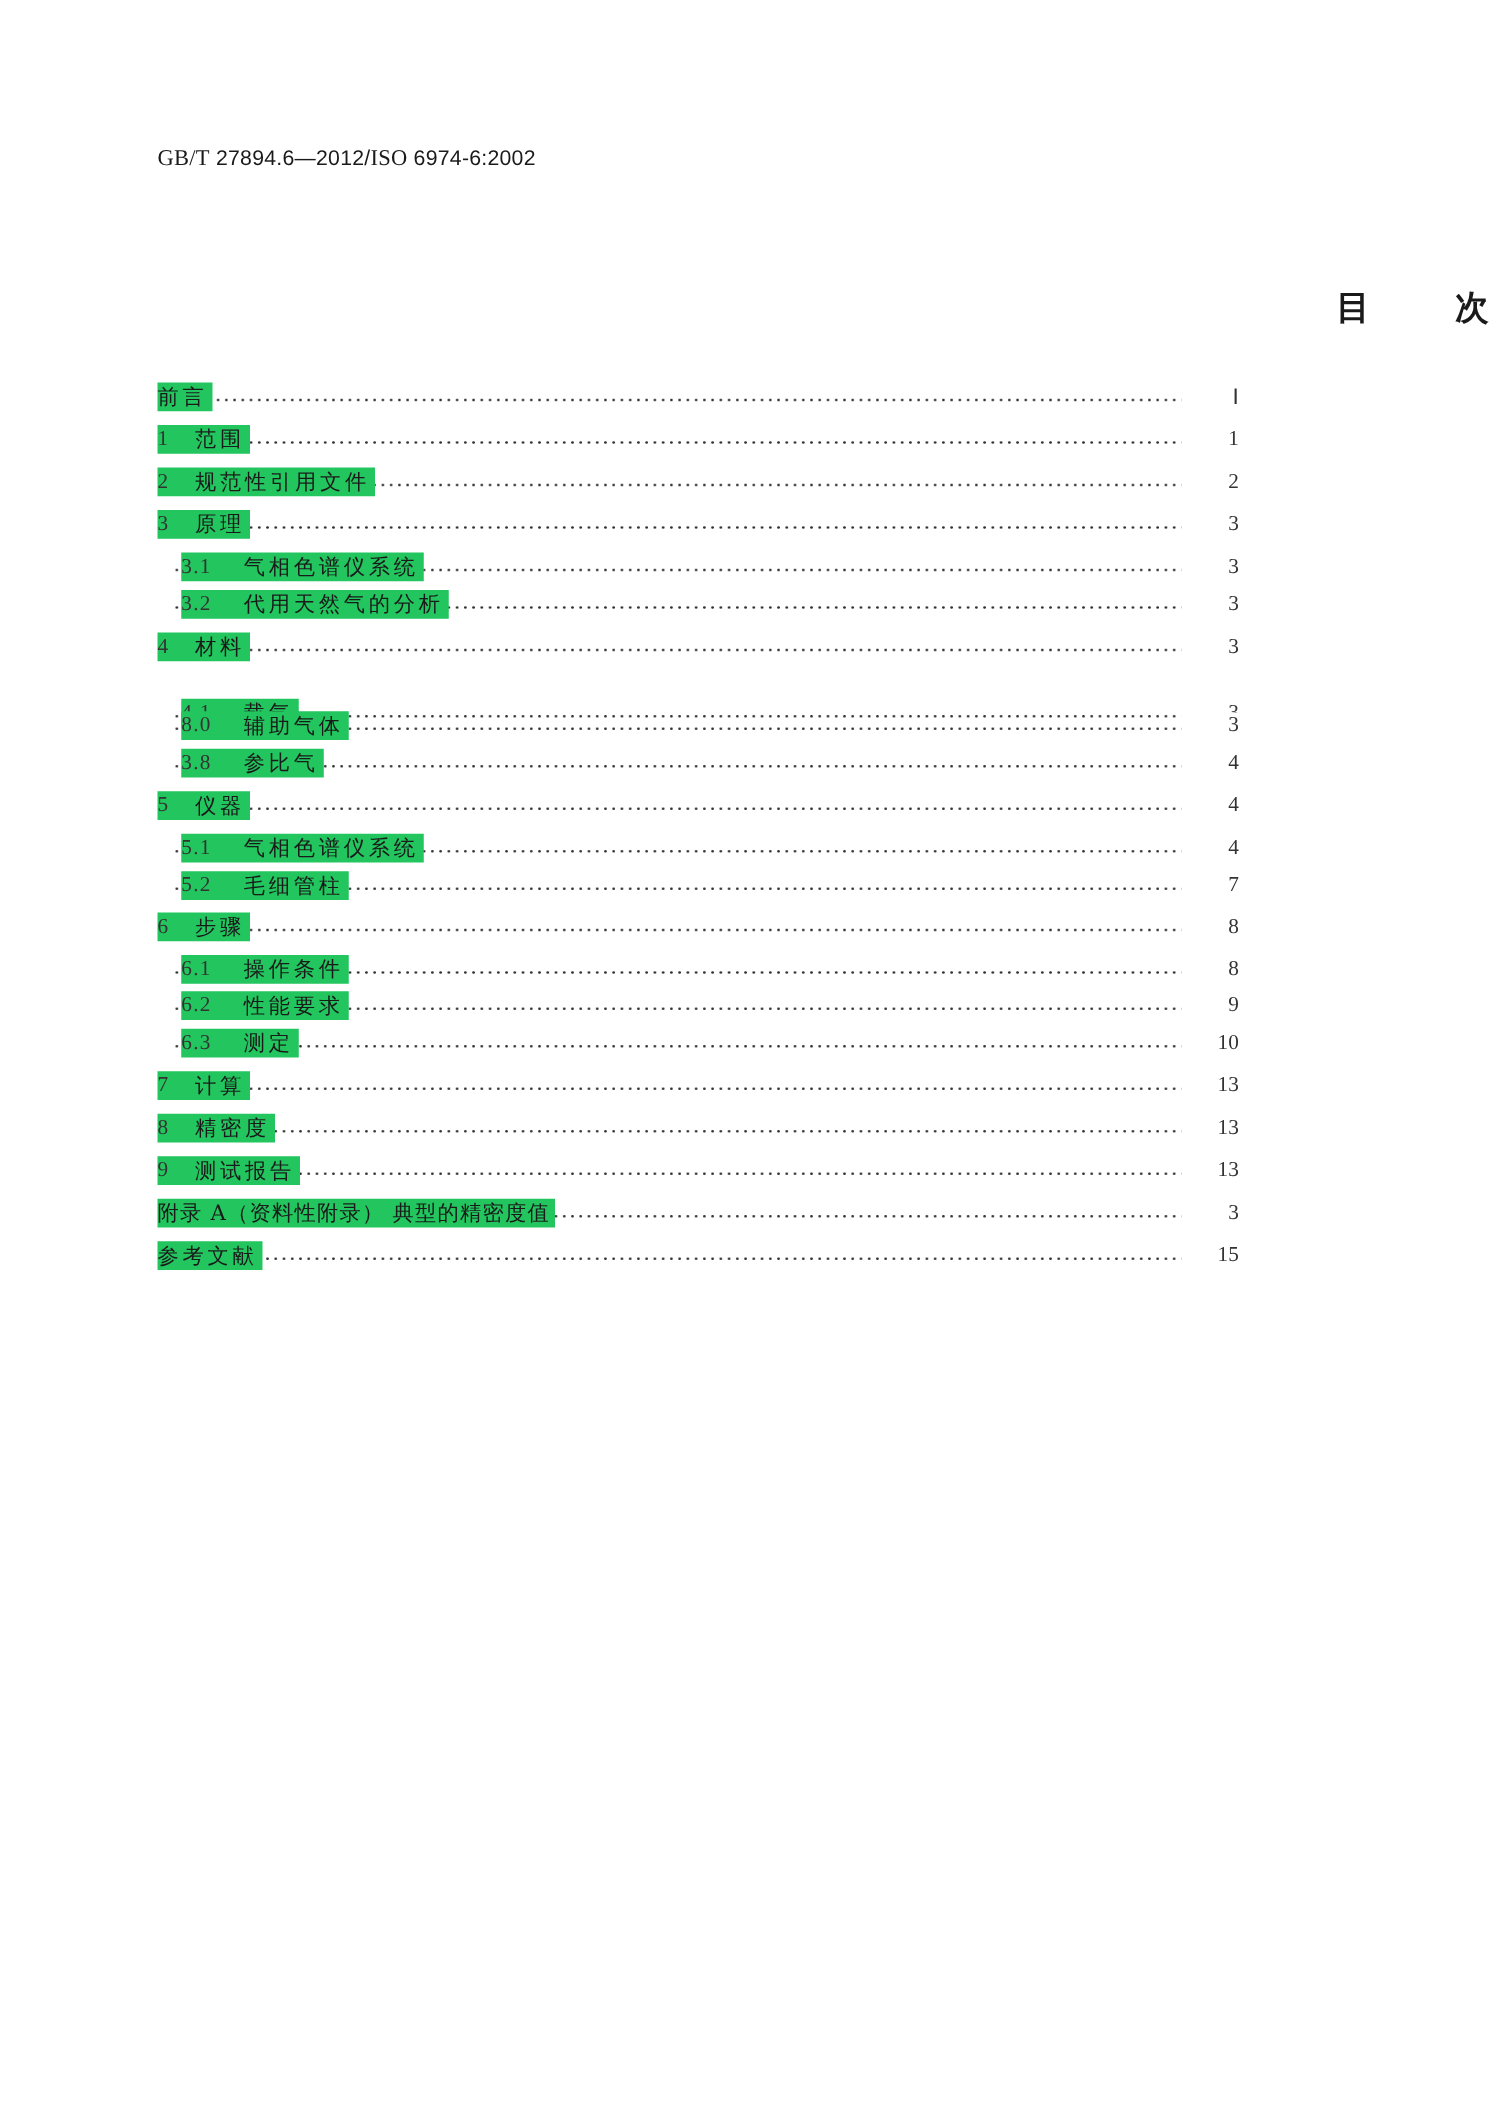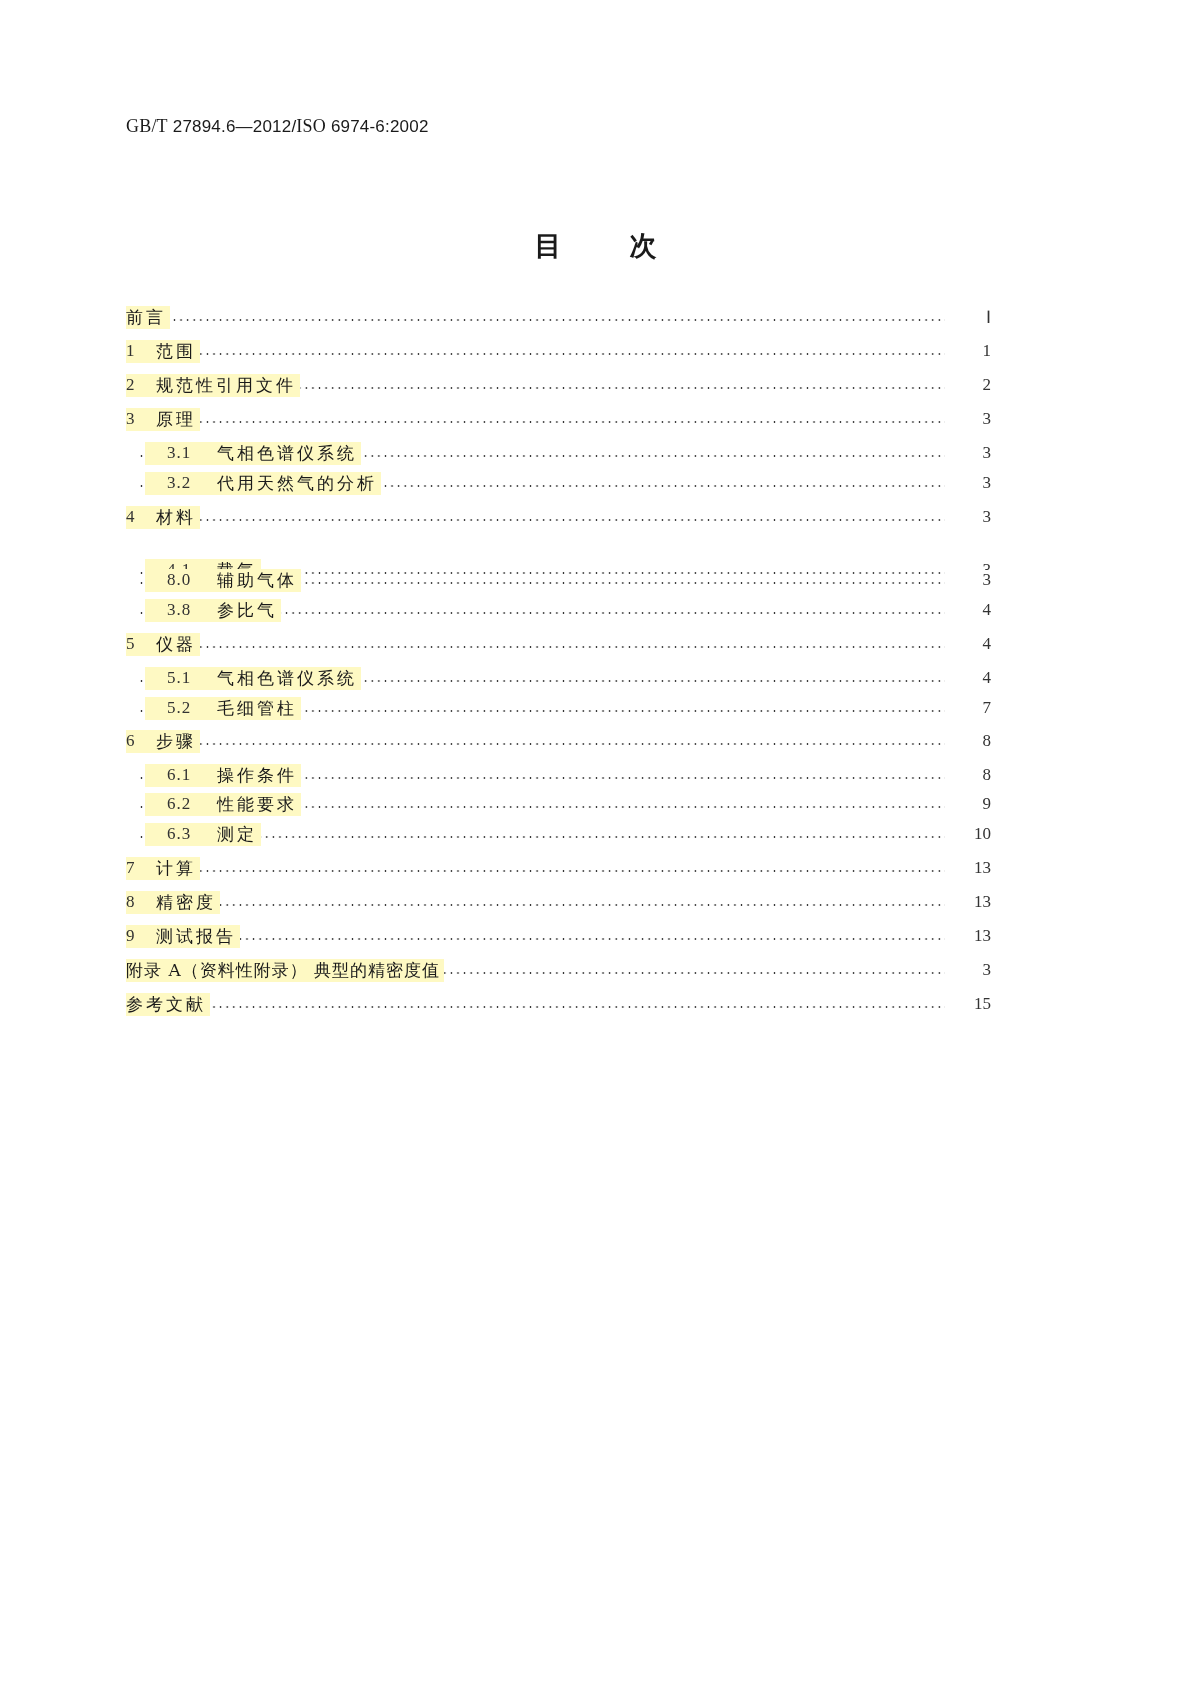--- a/index.html
+++ b/index.html
@@ -9,52 +9,52 @@
       color: #1a1a1a;
     }
     .header {
       position: absolute; left: 126px; top: 116px;
       font-size: 17px; letter-spacing: 0.2px;
       font-family: "Liberation Sans", "DejaVu Sans", sans-serif;
     }
     .header .bold { font-family: "Liberation Serif", serif; font-weight: normal; font-size: 18px; }
     .title {
       position: absolute; left: 0; width: 1191px; top: 228px;
-      text-align: center; font-size: 27px; font-weight: bold;
+      text-align: right; font-size: 27px; font-weight: bold;
       font-family: "DejaVu Sans", sans-serif;
       letter-spacing: 0;
     }
     .title span { display: inline-block; }
     .title .gap { width: 68px; }
     .toc { position: absolute; left: 0; top: 0; width: 1191px; }
     .row {
       position: absolute; left: 0; width: 1191px; height: 24px;
       display: flex; align-items: center; font-size: 17px;
     }
     .row .lbl {
       position: absolute; display: flex; align-items: center; white-space: nowrap;
-      background: #fef9c3; padding-right: 4px; z-index: 2;
+      background: #22c55e; padding-right: 4px; z-index: 2;
     }
     .row .num { display: inline-block; font-family: "Liberation Serif", serif; color: #333; }
     .row .txt { letter-spacing: 3px; }
     .row .dots {
       position: absolute; right: 222px; left: 140px; height: 2px; top: 14px;
       background-image: radial-gradient(circle, #333 0.9px, transparent 1.1px);
       background-size: 6.6px 2px; background-repeat: repeat-x; background-position: right center;
       z-index: 1;
     }
     .row .page {
       position: absolute; right: 200px; width: 40px; text-align: right;
       font-family: "Liberation Serif", serif; font-size: 17px; color: #333;
       background: #fff; padding-left: 6px; z-index: 2;
     }
     .lvl1 .lbl { left: 126px; }
     .lvl1 .num { width: 30px; }
     .lvl2 .lbl { left: 145px; }
-    .lvl2 .num { width: 50px; letter-spacing: 1px; margin-left: 22px; }
+    .lvl2 .num { width: 50px; letter-spacing: 1px; }
   </style>
 </head>
 <body>
 
 <div class="header">
   <span class="bold">GB/T</span>
   <span>27894.6—2012/</span><span class="bold">ISO</span>
   <span>6974-6:2002</span>
 </div>
 

